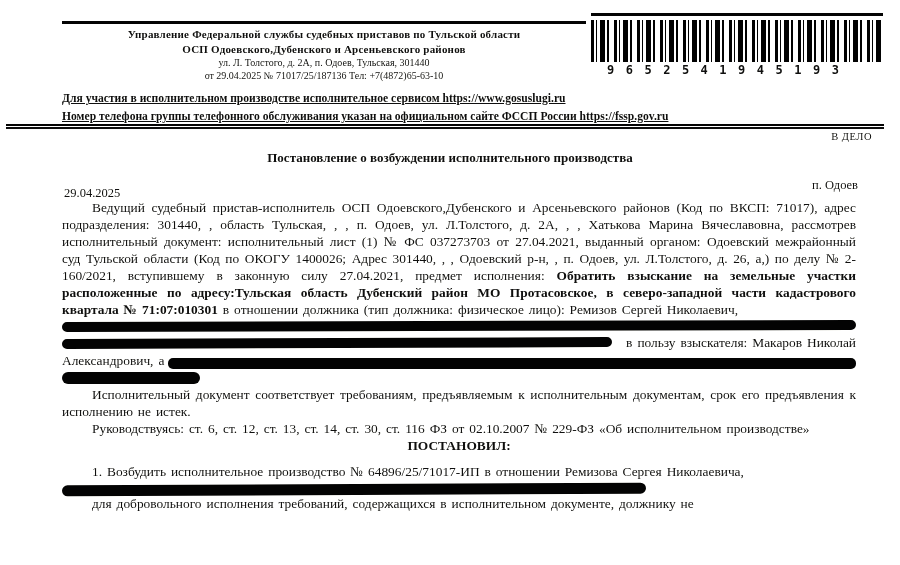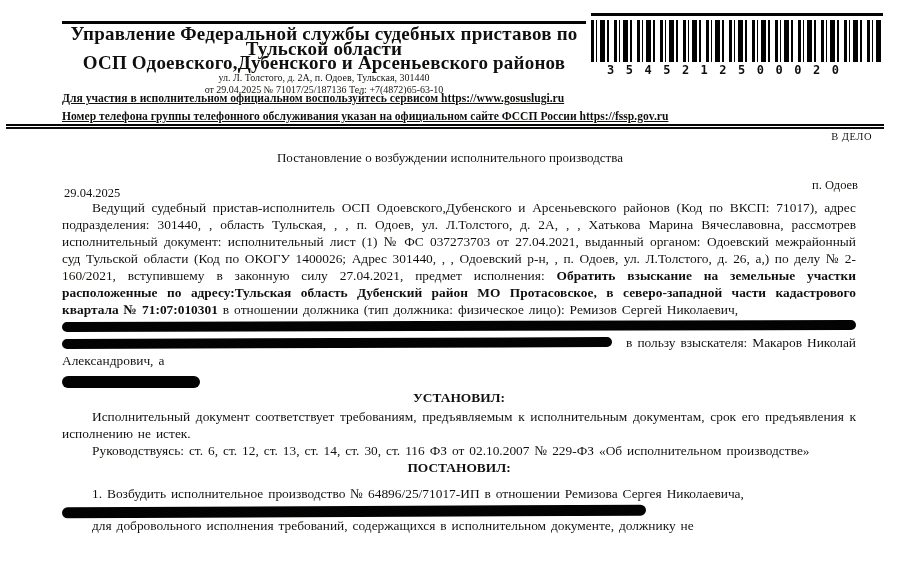--- a/index.html
+++ b/index.html
@@ -9,21 +9,21 @@
     margin:0 auto;
     background:#fcfcf9;
     font-family:"Liberation Serif","DejaVu Serif",serif;
     color:#161616;
     overflow:hidden;
     filter:blur(0.25px) contrast(1.07);
   }
   
   .top-rule{position:absolute;left:62px;top:21px;width:524px;height:3px;background:#0c0c0c;}
   .header-block{position:absolute;left:62px;top:27px;width:524px;text-align:center;}
-  .org-line{font-weight:bold;font-size:19px;line-height:14.5px;letter-spacing:.2px;}
+  .org-line{font-weight:bold;font-size:11px;line-height:14.5px;letter-spacing:.2px;}
   .addr-line{font-size:10px;line-height:11.5px;margin-top:1px;}
   .barcode-wrap{position:absolute;left:591px;top:13px;width:292px;}
   .barcode-topline{height:3px;background:#0c0c0c;margin-bottom:4px;}
   .barcode-bars{
     height:42px;
     background:repeating-linear-gradient(90deg,
       #0a0a0a 0px,#0a0a0a 3px,transparent 3px,transparent 5px,
       #0a0a0a 5px,#0a0a0a 6px,transparent 6px,transparent 9px,
       #0a0a0a 9px,#0a0a0a 14px,transparent 14px,transparent 16px,
       #0a0a0a 16px,#0a0a0a 18px,transparent 18px,transparent 23px);
@@ -32,38 +32,38 @@
     font-family:"DejaVu Sans Mono",monospace;
     font-weight:bold;font-size:12px;letter-spacing:11.5px;
     padding-left:16px;margin-top:1px;white-space:nowrap;
   }
   
   .notice1{position:absolute;left:62px;top:92px;font-weight:bold;font-size:11.6px;text-decoration:underline;white-space:nowrap;}
   .notice2{position:absolute;left:62px;top:110px;font-weight:bold;font-size:11.6px;text-decoration:underline;white-space:nowrap;}
   .big-rule{position:absolute;left:6px;top:124px;width:878px;height:2px;background:#0c0c0c;box-shadow:0 3px 0 0 #141414;}
   .v-delo{position:absolute;right:28px;top:131px;font-size:10.5px;letter-spacing:.5px;}
   
-  .doc-title{position:absolute;left:0;top:150px;width:100%;text-align:center;font-weight:normal;font-size:13px;}
+  .doc-title{position:absolute;left:0;top:150px;width:100%;text-align:center;font-weight:bold;font-size:13px;}
   .doc-date{position:absolute;left:64px;top:186px;font-size:12.5px;}
   .doc-place{position:absolute;right:42px;top:178px;font-size:12.5px;}
   
   .body{
     position:absolute;left:62px;top:199px;width:794px;
     font-size:13.4px;line-height:17px;text-align:justify;
     word-spacing:1.6px;
   }
   .body p{margin:0;text-indent:30px;}
   .subject-bold{font-weight:bold;}
   .bar{background:#0b0b0b;border-radius:5px;height:10px;}
   .row-full{margin:3px 0 3px;}
   .row-full .bar{width:100%;transform:rotate(-0.15deg);}
   .row-claimant{display:flex;align-items:center;gap:14px;margin:1px 0;}
   .row-claimant .bar{flex:1;transform:rotate(-0.2deg);}
   .row-claimant .txt{white-space:nowrap;}
-  .row-name2{display:flex;align-items:flex-start;gap:4px;margin:1px 0;flex-direction:column;}
+  .row-name2{display:flex;align-items:flex-end;gap:4px;margin:1px 0;}
   .row-name2 .txt{white-space:nowrap;}
   .row-name2 .bar{flex:1;height:11px;}
   .row-short{margin:3px 0 1px;}
   .row-short .bar{width:138px;height:12px;border-radius:6px;}
   .section-heading{text-align:center;font-weight:bold;font-size:13.4px;margin:9px 0 5px;text-indent:0 !important;}
   .para-established{margin-top:2px !important;}
   .heading2{margin-top:13px;}
   .item1{margin-top:9px !important;}
   .bottom-bar{margin-top:4px;}
   .bottom-bar .bar{width:584px;height:11px;border-radius:6px;transform:rotate(-0.25deg);}
@@ -78,24 +78,24 @@
   <div class="header-block">
     <div class="org-line">Управление Федеральной службы судебных приставов по Тульской области</div>
     <div class="org-line">ОСП Одоевского,Дубенского и Арсеньевского районов</div>
     <div class="addr-line">ул. Л. Толстого, д. 2А, п. Одоев, Тульская, 301440</div>
     <div class="addr-line">от 29.04.2025 № 71017/25/187136 Тел: +7(4872)65-63-10</div>
   </div>
 
   <div class="barcode-wrap">
     <div class="barcode-topline"></div>
     <div class="barcode-bars"></div>
-    <div class="barcode-digits">3545212500020</div>
+    <div class="barcode-digits">9652541945193</div>
   </div>
 
-  <div class="notice1">Для участия в исполнительном официальном воспользуйтесь сервисом https://www.gosuslugi.ru</div>
+  <div class="notice1">Для участия в исполнительном производстве исполнительное сервисом https://www.gosuslugi.ru</div>
   <div class="notice2">Номер телефона группы телефонного обслуживания указан на официальном сайте ФССП России https://fssp.gov.ru</div>
   <div class="big-rule"></div>
   <div class="v-delo">В ДЕЛО</div>
 
   <div class="doc-title">Постановление о возбуждении исполнительного производства</div>
   <div class="doc-date">29.04.2025</div>
   <div class="doc-place">п. Одоев</div>
 
   <div class="body">
 
@@ -112,21 +112,20 @@
 
     <div class="row-name2">
       <span class="txt">Александрович,  а</span>
       <div class="bar"></div>
     </div>
 
     <div class="row-short">
       <div class="bar"></div>
     </div>
 
-    <p class="section-heading">УСТАНОВИЛ:</p>
 
     <p class="para-established">Исполнительный документ соответствует требованиям, предъявляемым к исполнительным документам, срок его предъявления к исполнению не истек.</p>
 
     <p>Руководствуясь: ст. 6, ст. 12, ст. 13, ст. 14, ст. 30, ст. 116 ФЗ от 02.10.2007 № 229-ФЗ «Об исполнительном производстве»</p>
 
     <p class="section-heading heading2">ПОСТАНОВИЛ:</p>
 
     <p class="item1">1. Возбудить исполнительное производство № 64896/25/71017-ИП в отношении Ремизова Сергея Николаевича,</p>
 
     <div class="bottom-bar">

